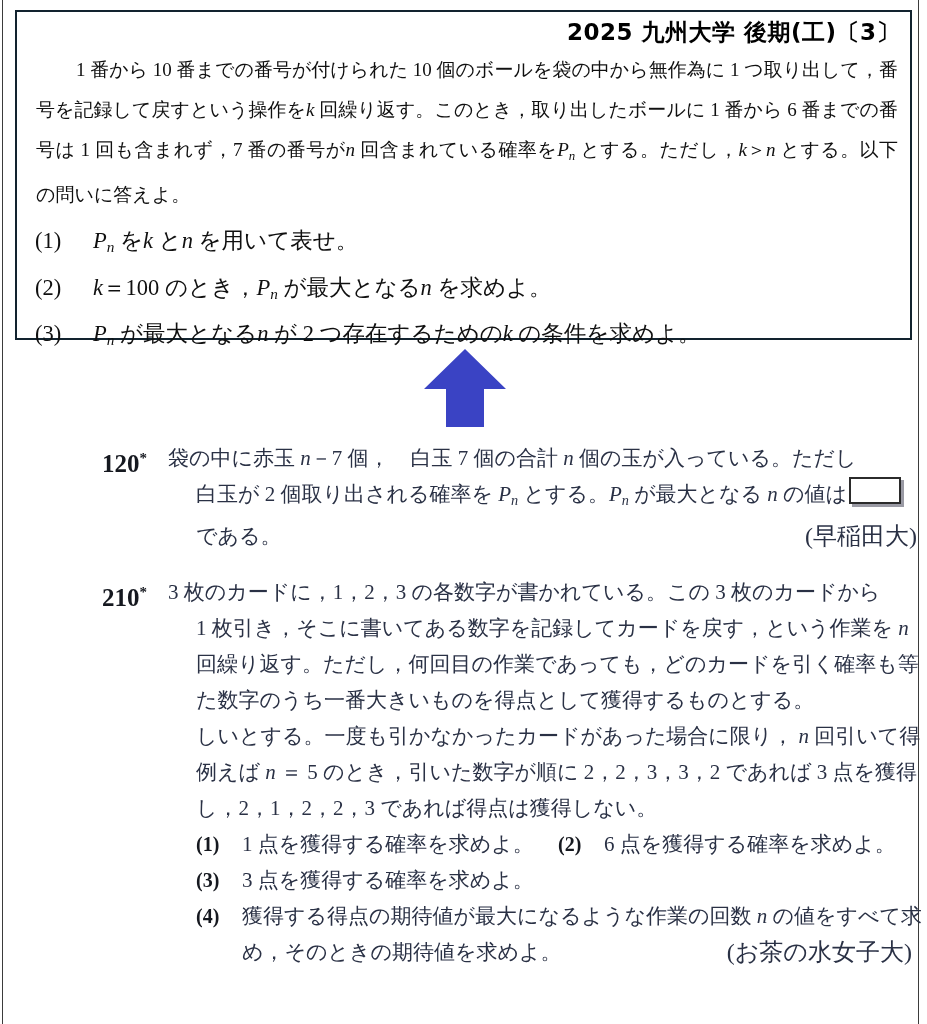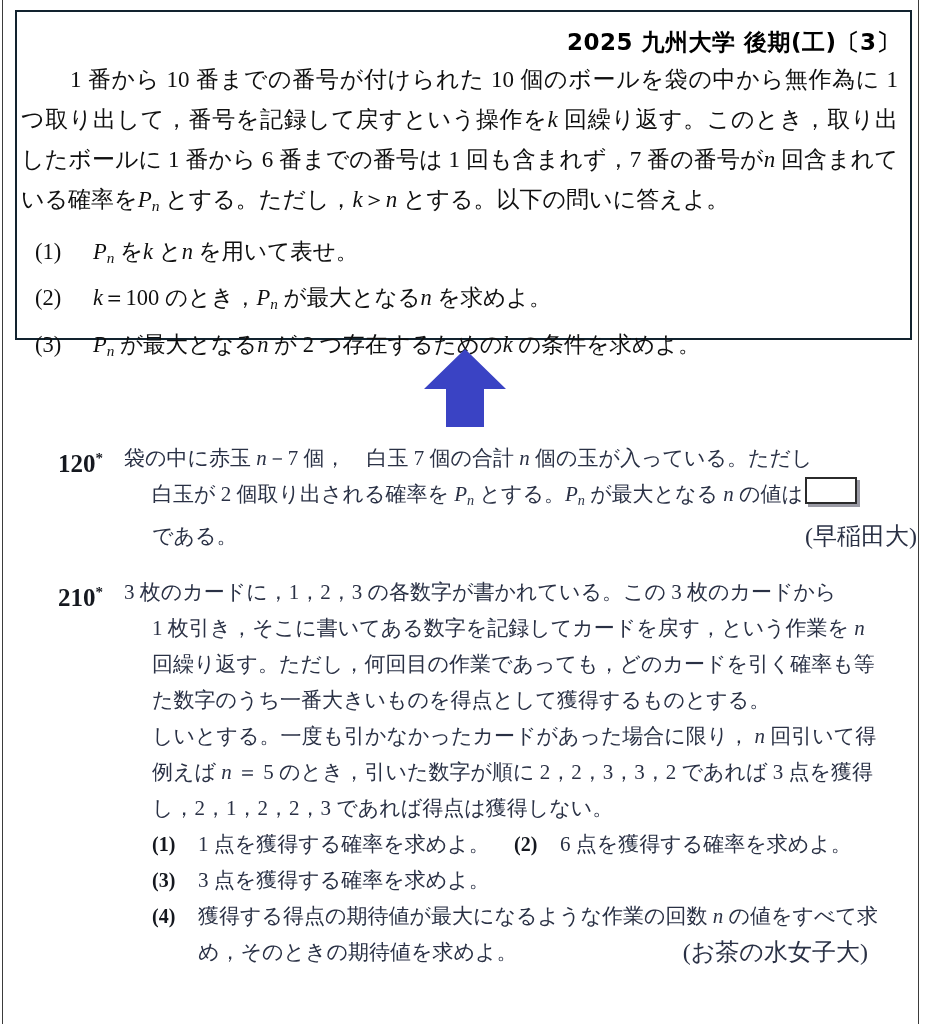--- a/index.html
+++ b/index.html
@@ -38,26 +38,26 @@
     background: #ffffff;
     box-sizing: border-box;
   }
   .exam-header {
     text-align: right;
     font-family: "DejaVu Sans", "Liberation Sans", sans-serif;
     font-weight: bold;
     font-size: 23px;
     letter-spacing: 0.5px;
     color: #000000;
-    padding: 16px 10px 0 0;
+    padding: 6px 10px 0 0;
     line-height: 1.25;
   }
   .exam-body {
-    padding: 3px 12px 0 4px;
-    font-size: 23px;
+    padding: 3px 12px 0 19px;
+    font-size: 19px;
     line-height: 40px;
     color: #101010;
     text-align: justify;
     text-justify: inter-character;
   }
   .exam-body p {
     margin: 0;
     text-indent: 1.1em;
   }
   .exam-items {
@@ -112,20 +112,21 @@
     flex: 0 0 66px;
     width: 66px;
     text-align: left;
     padding-left: 58px;
     box-sizing: content-box;
     font-weight: bold;
     font-size: 25px;
     color: #15181f;
     line-height: 36px;
     white-space: nowrap;
+    margin-left: 44px;
   }
   .problem .tag sup {
     font-size: 0.6em;
     font-weight: bold;
   }
   .problem .content {
     flex: 1 1 auto;
     font-size: 21px;
     line-height: 36px;
     color: #2a3145;

